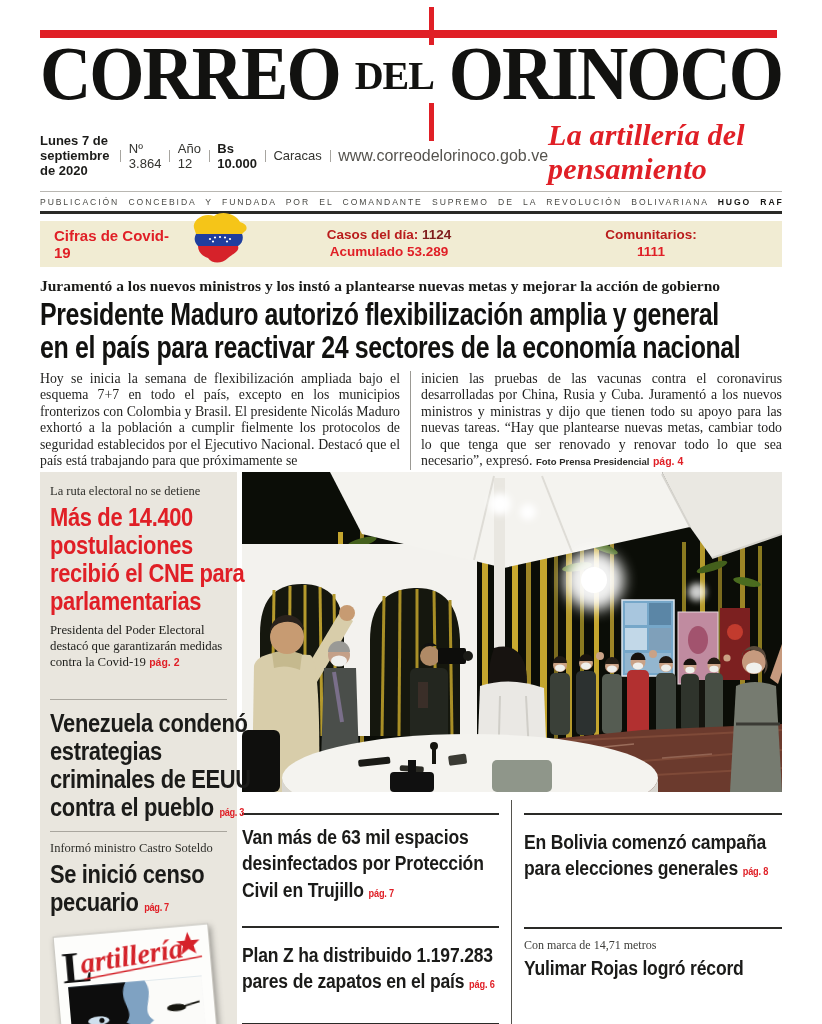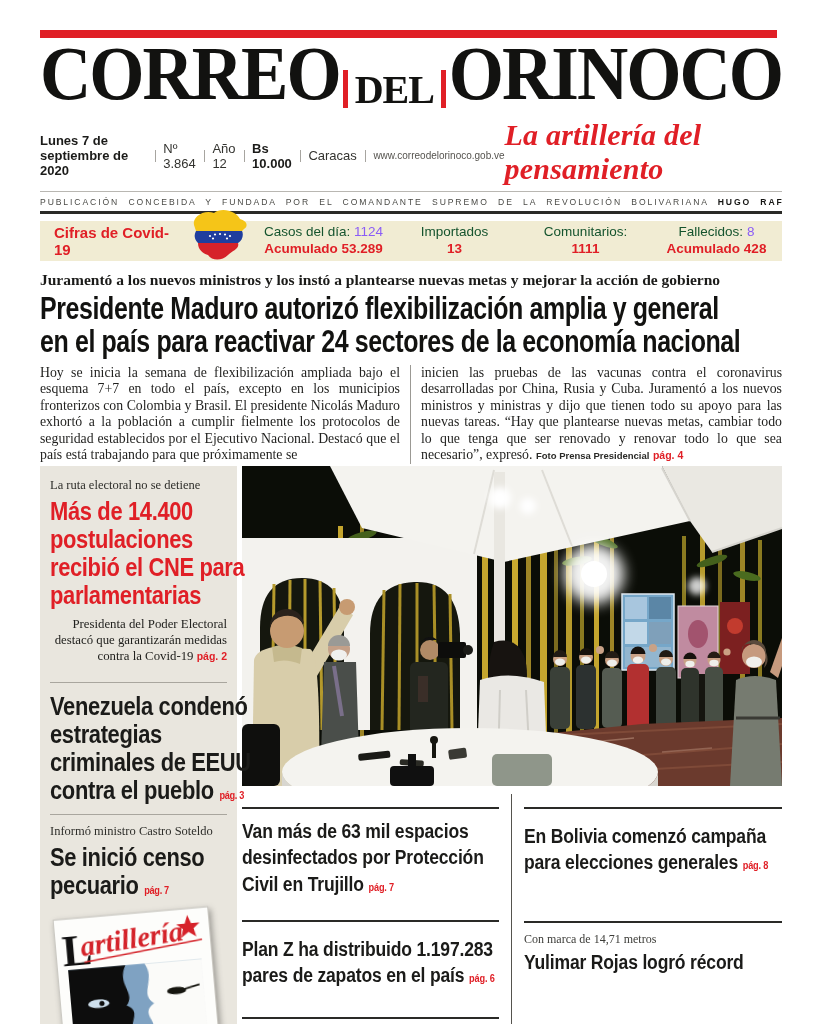--- a/index.html
+++ b/index.html
@@ -2,45 +2,45 @@
 <html><head>
 <meta charset="utf-8">
 <style>
   * { margin:0; padding:0; box-sizing:border-box; }
   html,body { background:#ffffff; }
   body { font-family:"Liberation Sans", sans-serif; color:#1b1b19; }
   .page { width:822px; min-height:1024px; margin:0 auto; background:#fff; padding:30px 40px 14px 40px; position:relative; overflow:hidden; }
 
   
   .topbar { height:8px; background:#e01f26; width:737px; }
-  .masthead { display:flex; align-items:flex-end; justify-content:space-between; width:742px; margin-top:2px; height:72px; }
+  .masthead { display:flex; align-items:center; justify-content:space-between; width:742px; margin-top:2px; height:72px; }
   .mast-big { font-family:"Liberation Serif", serif; font-weight:bold; font-size:71px; letter-spacing:-2px; line-height:1; color:#121210; transform:scaleY(1.06); transform-origin:bottom; }
-  .mast-mid { display:flex; align-items:baseline; gap:7px; }
+  .mast-mid { display:flex; align-items:baseline; gap:7px;flex-direction:column; }
   .mast-del { font-family:"Liberation Serif", serif; font-weight:bold; font-size:40px; letter-spacing:-1px; color:#121210; line-height:1; }
   .redbar { width:5px; height:38px; background:#e01f26; align-self:flex-end; margin-bottom:4px; }
 
   .dateline { display:flex; align-items:baseline; justify-content:flex-end; margin-top:6px; border-bottom:1px solid #b9b7b2; padding-bottom:5px; }
   .dl-left { display:flex; align-items:center; gap:8px; font-size:13px; color:#33332f; }
   .dl-left .b { font-weight:bold; color:#1b1b19; }
   .dl-sep { width:1px; height:12px; background:#a7a5a0; }
-  .dl-url { font-size:10px; color:#55534e; }
+  .dl-url { font-size:16px; color:#55534e; }
   .slogan { font-family:"Liberation Serif", serif; font-style:italic; font-weight:bold; font-size:30px; color:#e01f26; letter-spacing:0.2px; }
 
   .founder { white-space:nowrap; overflow:hidden; font-size:8.6px; letter-spacing:1.9px; word-spacing:5px; color:#4a4a46; padding:5px 0 4px 0; }
   .founder .fb { font-weight:bold; color:#17171 5; color:#151513; }
   .thickrule { height:3px; background:#2a2a27; margin-bottom:7px; }
 
   
-  .covid { background:#f1ecd3; height:40px; display:flex; align-items:center; position:relative; padding-left:14px; }
+  .covid { background:#f1ecd3; height:46px; display:flex; align-items:center; position:relative; padding-left:14px; }
   .covid-label { color:#e01f26; font-weight:bold; font-size:15px; width:128px; }
   .covid-flag { width:70px; height:58px; position:relative; top:-7px; margin-right:6px; flex:none; }
   .covid-stats { flex:1; display:flex; }
   .cstat { flex:1; text-align:center; font-size:13.5px; line-height:1.25; }
-  .cstat .lab { font-weight:normal; color:#14532d; }
-  .cstat .val { font-weight:normal; color:#8b5cf6; }
+  .cstat .lab { font-weight:bold; color:#b91c1c; }
+  .cstat .val { font-weight:bold; color:#7f1d1d; }
   .cstat .sub { font-weight:bold; color:#e01f26; }
 
   
   .kicker-main { font-family:"Liberation Serif", serif; font-weight:bold; font-size:15.5px; color:#1b1b19; margin:10px 0 3px 0; }
   .headline { margin:2px 0 6px 0; transform:scaleX(0.78); transform-origin:0 50%; }
   .headline .hl { display:block; white-space:nowrap; font-weight:bold; font-size:32px; line-height:1.04; letter-spacing:-0.5px; color:#121210; }
   .lead-body { display:flex; gap:0; margin-bottom:0; }
   .lead-col { width:50%; font-family:"Liberation Serif", serif; font-size:13.8px; line-height:1.2; text-align:justify; color:#1f1f1d; }
   .lead-col.first { padding-right:10px; border-right:1px solid #9b9994; }
   .lead-col.second { padding-left:10px; }
@@ -48,21 +48,21 @@
   .pg { color:#e01f26; font-weight:bold; font-size:10.5px; font-family:"Liberation Sans", sans-serif; white-space:nowrap; }
 
   
   .main { display:flex; gap:5px; margin-top:2px; }
   .sidebar { width:197px; background:#e9e6de; display:flex; flex-direction:column; padding:12px 10px 0 10px; position:relative; }
   .sb-kicker { font-family:"Liberation Serif", serif; font-size:12.5px; color:#2e2e2a; margin-bottom:4px; }
   .sb-head { transform:scaleX(0.877); transform-origin:0 0; margin-bottom:8px; }
   .sb-head .ln { display:block; white-space:nowrap; font-weight:bold; font-size:25px; line-height:1.12; letter-spacing:-0.4px; }
   .sb-head.red .ln { color:#e01f26; }
   .sb-head.blk .ln { color:#1b1b19; }
-  .sb-deck { font-family:"Liberation Serif", serif; font-size:12.8px; line-height:1.25; color:#22221f; margin-bottom:15px;text-align:right; }
+  .sb-deck { font-family:"Liberation Serif", serif; font-size:12.8px; line-height:1.25; color:#22221f; margin-bottom:26px; }
   .sb-rule { border-top:1px solid #a9a69e; margin:2px 0 9px 0; }
   .magazine-wrap { margin:4px auto 0 auto; width:160px; position:relative; z-index:2; }
   .magazine-wrap svg { transform:rotate(-5deg); display:block; filter:drop-shadow(2px 3px 3px rgba(0,0,0,0.35)); }
 
   .right-col { width:540px; display:flex; flex-direction:column; }
   .photo { width:540px; height:320px; overflow:hidden; }
 
   
   .briefs { display:flex; margin-top:8px; flex:1; }
   .bcol { width:50%; }
@@ -128,31 +128,22 @@
       <circle cx="45" cy="33.5" r="1.1" fill="#fff"></circle>
       <path d="M16,38 L56,38 C58,44 50,46 46,50 C40,56 30,56 26,50 C20,48 16,44 16,38 Z" fill="#d6222a"></path>
     </svg>
     <div class="covid-stats">
       <div class="cstat">
         <div><span class="lab">Casos del día:</span>
           <span class="val">1124</span></div>
         <div class="sub">Acumulado 53.289</div>
       </div>
       <div class="cstat">
-        <div><span class="lab">Importados</span></div>
-        <div class="sub">13</div>
-      </div>
-      <div class="cstat">
         <div><span class="lab">Comunitarios:</span></div>
         <div class="sub">1111</div>
-      </div>
-      <div class="cstat">
-        <div><span class="lab">Fallecidos:</span>
-          <span class="val">8</span></div>
-        <div class="sub">Acumulado 428</div>
       </div>
     </div>
   </div>
 
   <div class="kicker-main">Juramentó a los nuevos ministros y los instó a plantearse nuevas metas y mejorar la acción de gobierno</div>
 
   <h1 class="headline">
     <span class="hl">Presidente Maduro autorizó flexibilización amplia y general</span>
     <span class="hl">en el país para reactivar 24 sectores de la economía nacional</span>
   </h1>

